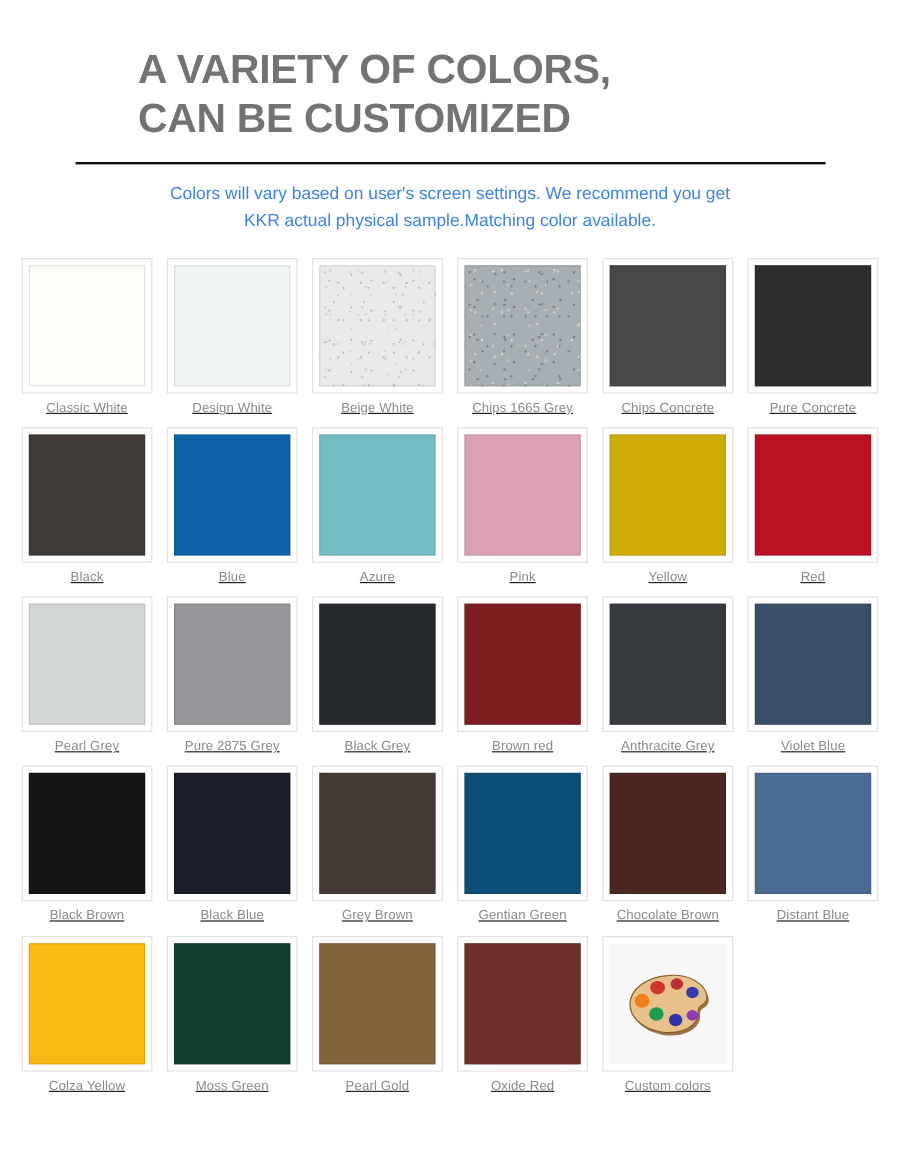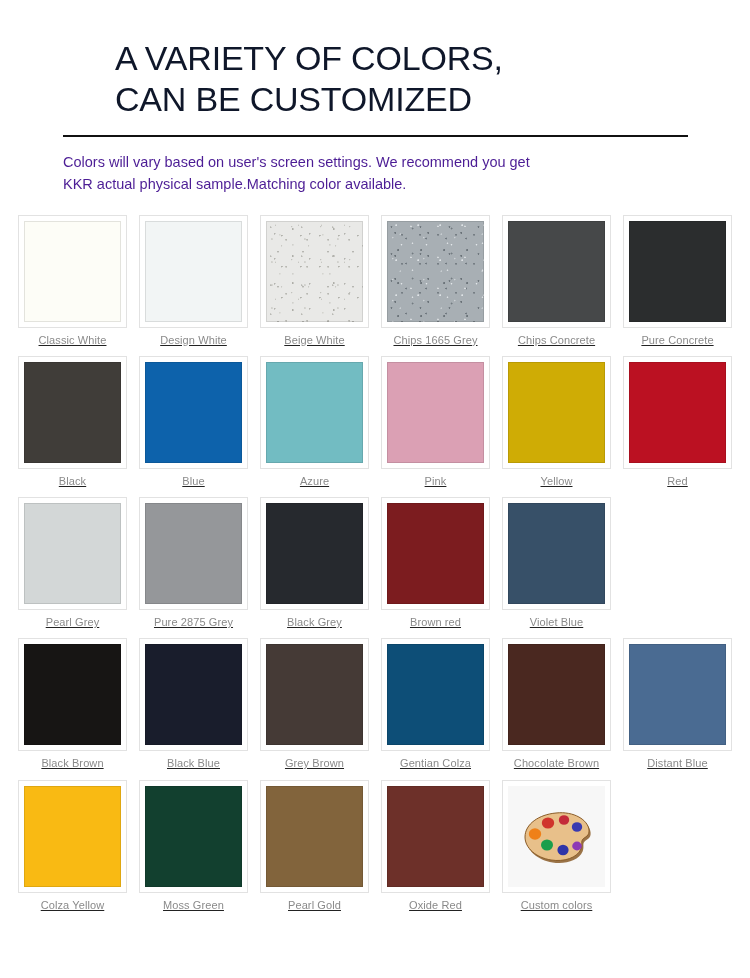--- a/index.html
+++ b/index.html
@@ -22,43 +22,44 @@
     box-sizing: border-box;
   }
 
   
   .header {
     padding: 38px 63px 0 63px;
   }
   .title {
     font-size: 34px;
     line-height: 1.22;
-    font-weight: 400;
+    font-weight: 700;
     letter-spacing: -0.2px;
-    color: #0f172a;
+    color: #737373;
     text-align: left;
     margin: 0;
     padding-left: 52px;
     font-stretch: condensed;
   }
   .title .tline {
     display: block;
     white-space: nowrap;
   }
   .rule {
     margin: 14px 0 0 0;
     height: 2px;
     background: #111;
     width: 625px;
   }
   .subtitle {
     margin: 14px 0 0 0;
     font-size: 14.5px;
     line-height: 1.55;
-    color: #4c1d95;
+    color: #3b82f6;
+    text-align: center;
     font-weight: 400;
   }
   .subtitle .sline {
     display: block;
   }
 
   
   .grid {
     margin: 19px auto 0 auto;
     width: 726px;
@@ -271,20 +272,26 @@
           <div class="label">Black Grey</div>
         </div>
         <div class="cell">
           <div class="frame">
             <div class="chip bordered" style="background: rgb(124, 28, 31);"></div>
           </div>
           <div class="label">Brown red</div>
         </div>
         <div class="cell">
           <div class="frame">
+            <div class="chip bordered" style="background: rgb(54, 58, 63);"></div>
+          </div>
+          <div class="label">Anthracite Grey</div>
+        </div>
+        <div class="cell">
+          <div class="frame">
             <div class="chip bordered" style="background: rgb(55, 80, 104);"></div>
           </div>
           <div class="label">Violet Blue</div>
         </div>
       </div>
       <div class="row">
         <div class="cell">
           <div class="frame">
             <div class="chip bordered" style="background: rgb(23, 21, 20);"></div>
           </div>
@@ -299,21 +306,21 @@
         <div class="cell">
           <div class="frame">
             <div class="chip bordered" style="background: rgb(69, 58, 54);"></div>
           </div>
           <div class="label">Grey Brown</div>
         </div>
         <div class="cell">
           <div class="frame">
             <div class="chip bordered" style="background: rgb(13, 78, 119);"></div>
           </div>
-          <div class="label">Gentian Colza</div>
+          <div class="label">Gentian Green</div>
         </div>
         <div class="cell">
           <div class="frame">
             <div class="chip bordered" style="background: rgb(74, 40, 32);"></div>
           </div>
           <div class="label">Chocolate Brown</div>
         </div>
         <div class="cell">
           <div class="frame">
             <div class="chip bordered" style="background: rgb(74, 107, 146);"></div>

